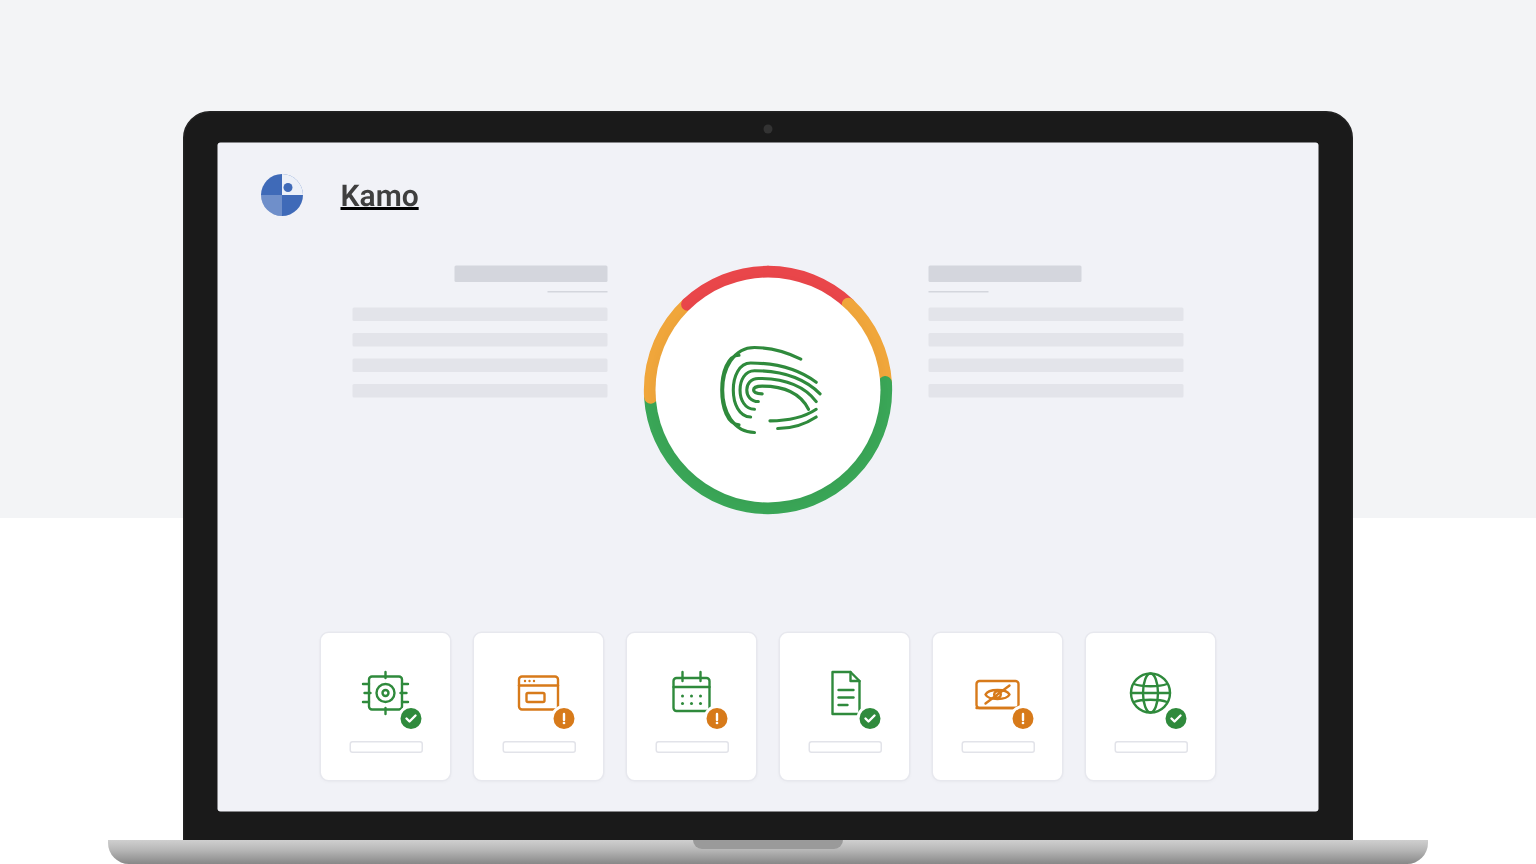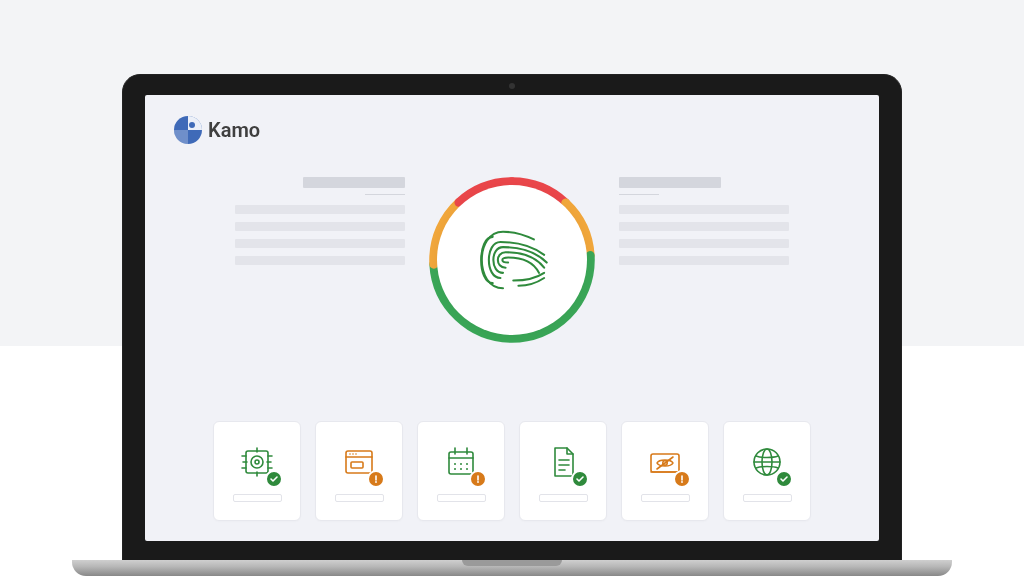--- a/index.html
+++ b/index.html
@@ -45,21 +45,21 @@
     border-radius: 0 0 14px 14px;
   }
   .base::before {
     content:"";
     position:absolute; top:0; left:50%; transform:translateX(-50%);
     width:100px; height:6px; background:#9a9a9a; border-radius:0 0 8px 8px;
   }
   .brand {
     position: absolute;
     top: 20px; left: 28px;
-    display: flex; align-items: center; gap: 5px;
+    display: flex; align-items: center; gap: 24px; text-decoration: underline;
   }
   .brand-logo svg { display:block; }
   .brand-name { font-size: 20px; font-weight: 600; color: #3f3f3f; }
 
   .hero {
     position: absolute;
     top: 76px; left: 0; right: 0;
     display: flex; justify-content: center; align-items: flex-start; gap: 18px;
   }
   .side-text { width: 170px; padding-top: 6px; }

